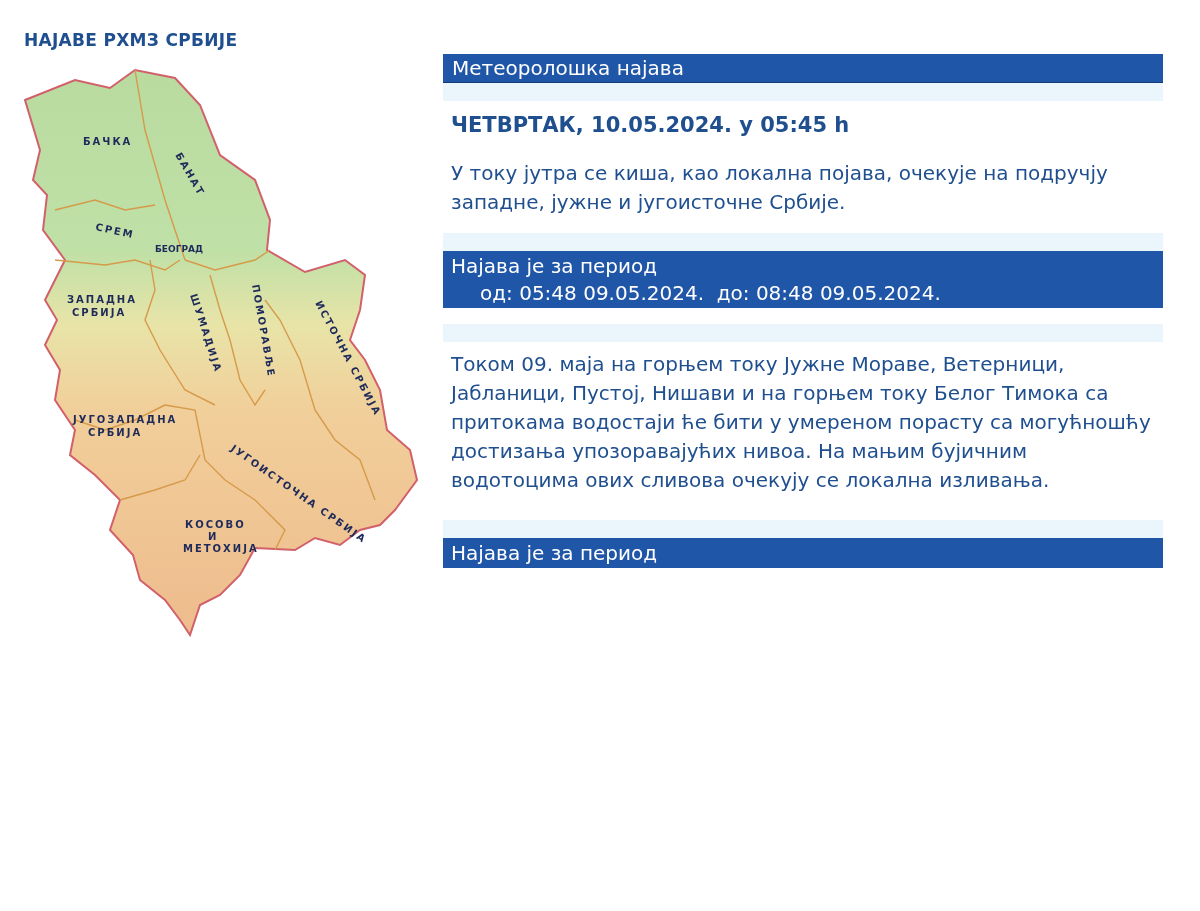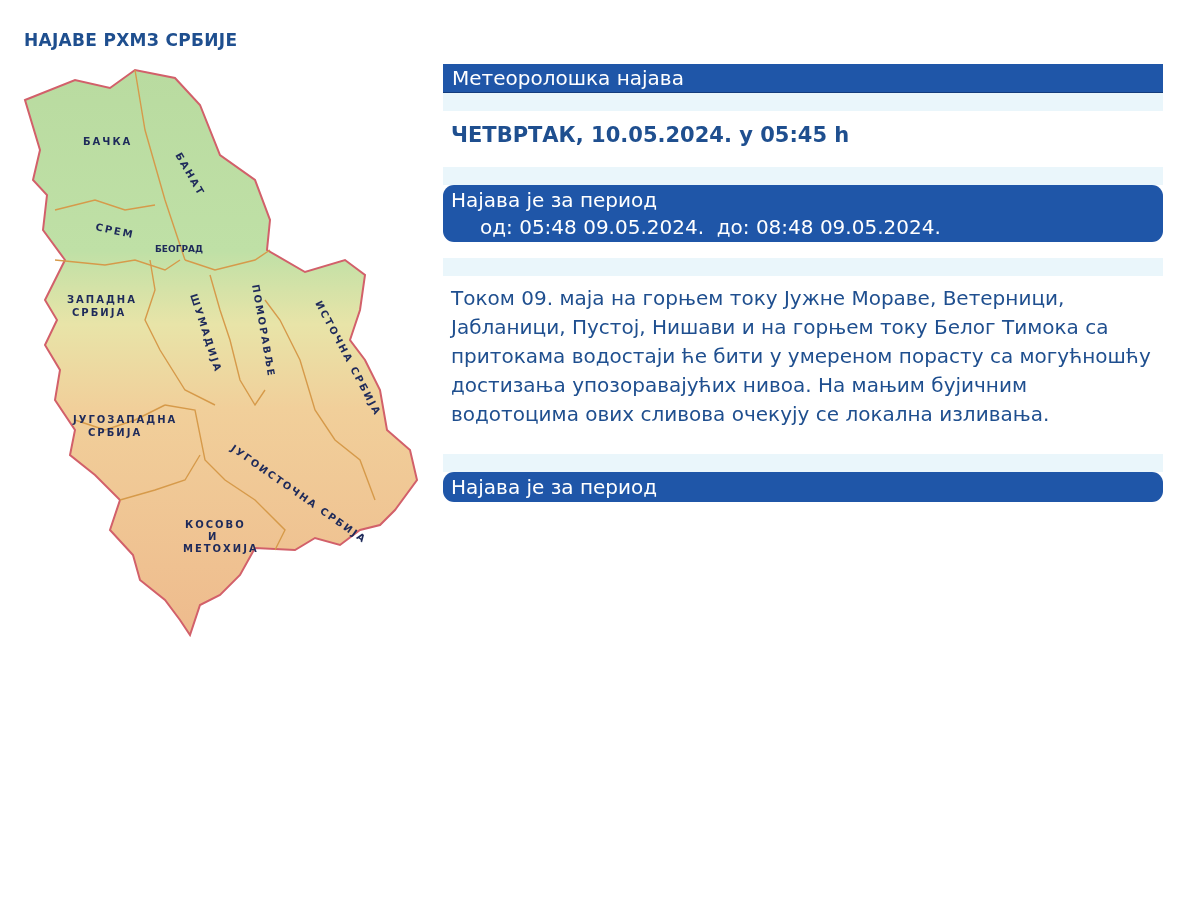--- a/index.html
+++ b/index.html
@@ -1,24 +1,24 @@
 <!DOCTYPE html>
 <html><head>
 <meta charset="utf-8">
 <style>
   html, body { margin:0; padding:0; background:#ffffff; }
   body { width:1200px; height:911px; position:relative; overflow:hidden; font-family:"DejaVu Sans", sans-serif; }
   .page-title { position:absolute; left:24px; top:12px; font-family:"DejaVu Sans", sans-serif; font-weight:bold; font-size:17px; color:#1f4f8f; letter-spacing:0.3px;margin-top:18px; }
   .map { position:absolute; left:15px; top:60px; width:410px; height:585px; }
-  .panel { position:absolute; left:443px; top:64px; width:720px; }
+  .panel { position:absolute; left:443px; top:54px; width:720px; }
   .hdr { background:#1f56a8; color:#ffffff; font-family:"DejaVu Sans", sans-serif; font-size:20px; height:28px; line-height:28px; padding-left:9px; border-bottom:1px solid #143c7c; transform-origin:left; }
   .band { background:#eaf6fb; height:18px; }
   .date { font-family:"DejaVu Sans", sans-serif; font-weight:bold; color:#1f4f8f; font-size:21px; padding:12px 0 0 8px; height:32px; }
   .para { color:#1f4f8f; font-size:20px; line-height:29px; padding-left:8px; }
-  .period { background:#1f56a8; color:#ffffff; font-size:20px; line-height:27px; padding:2px 0 1px 0;border-radius:11px; }
+  .period { background:#1f56a8; color:#ffffff; font-size:20px; line-height:27px; padding:2px 0 1px 0; }
   .period .l1 { padding-left:8px; display:block; }
   .period .l2 { display:block; padding-left:1px;margin-left:36px; }
   .link-line { font-size:12px; color:#1f4f8f; padding-left:0; height:18px; line-height:18px; }
   .link-line b { color:#123a6e; cursor:pointer; }
   .region-label { font-family:"DejaVu Sans", sans-serif; font-weight:bold; fill:#1e2a5a; font-size:10px; letter-spacing:2px; }
 </style>
 </head>
 <body>
 
 <div class="page-title">НАЈАВЕ РХМЗ СРБИЈЕ</div>
@@ -60,20 +60,21 @@
   <text class="region-label" transform="translate(215,390) rotate(35)">ЈУГОИСТОЧНА СРБИЈА</text>
   <text class="region-label" x="170" y="468">КОСОВО</text>
   <text class="region-label" x="193" y="480">И</text>
   <text class="region-label" x="168" y="492">МЕТОХИЈА</text>
 </svg>
 
 <div class="panel">
   <div class="hdr">Метеоролошка најава</div>
   <div class="band"></div>
   <div class="date">ЧЕТВРТАК, 10.05.2024. у 05:45 h</div>
+  <div class="para" style="padding-top:14px;height:62px;padding-right:40px">У току јутра се киша, као локална појава, очекује на подручју западне, јужне и југоисточне Србије.</div>
   <div class="band" style="margin-top:12px"></div>
   <div class="period">
     <span class="l1">Најава је за период</span>
     <span class="l2" style="white-space:pre">од: 05:48 09.05.2024.  до: 08:48 09.05.2024.</span>
   </div>
   <div style="height:16px"></div>
   <div class="band"></div>
   <div class="para" style="padding-top:8px;padding-right:5px;height:170px">Током 09. маја на горњем току Јужне Мораве, Ветерници, Јабланици, Пустој, Нишави и на горњем току Белог Тимока са притокама водостаји ће бити у умереном порасту са могућношћу достизања упозоравајућих нивоа. На мањим бујичним водотоцима ових сливова очекују се локална изливања.</div>
   <div class="band"></div>
   <div class="period">

